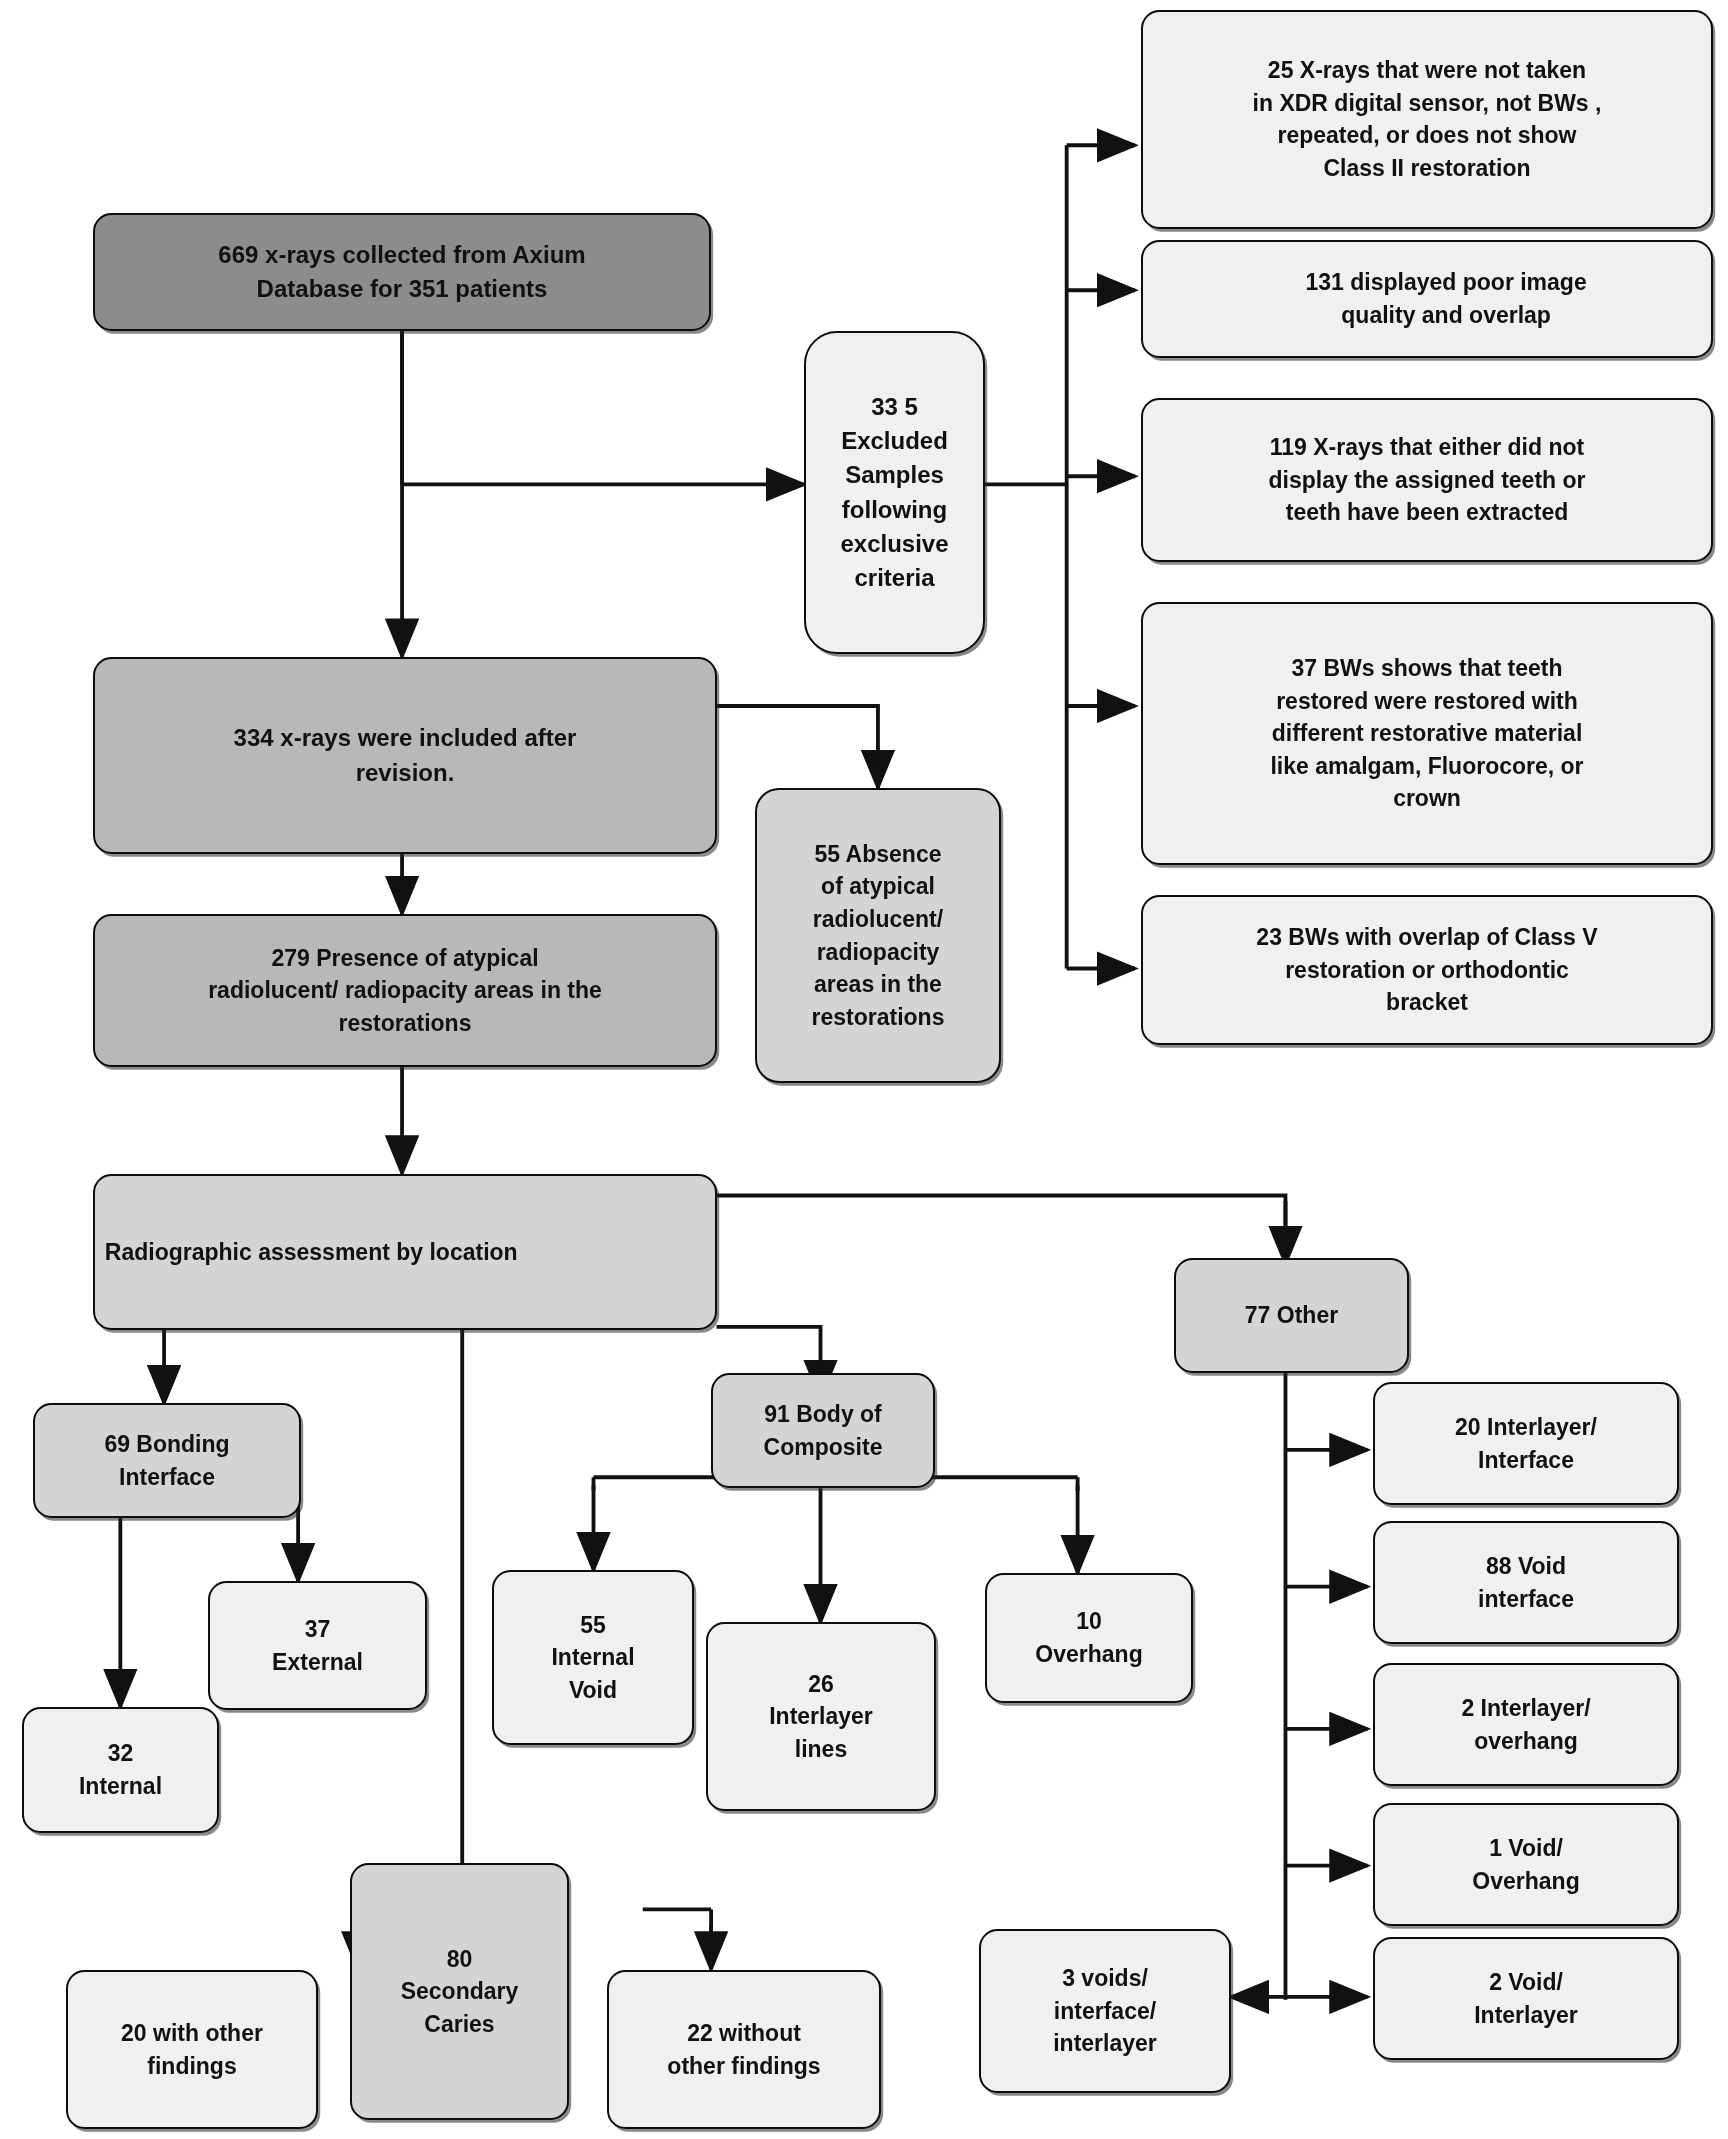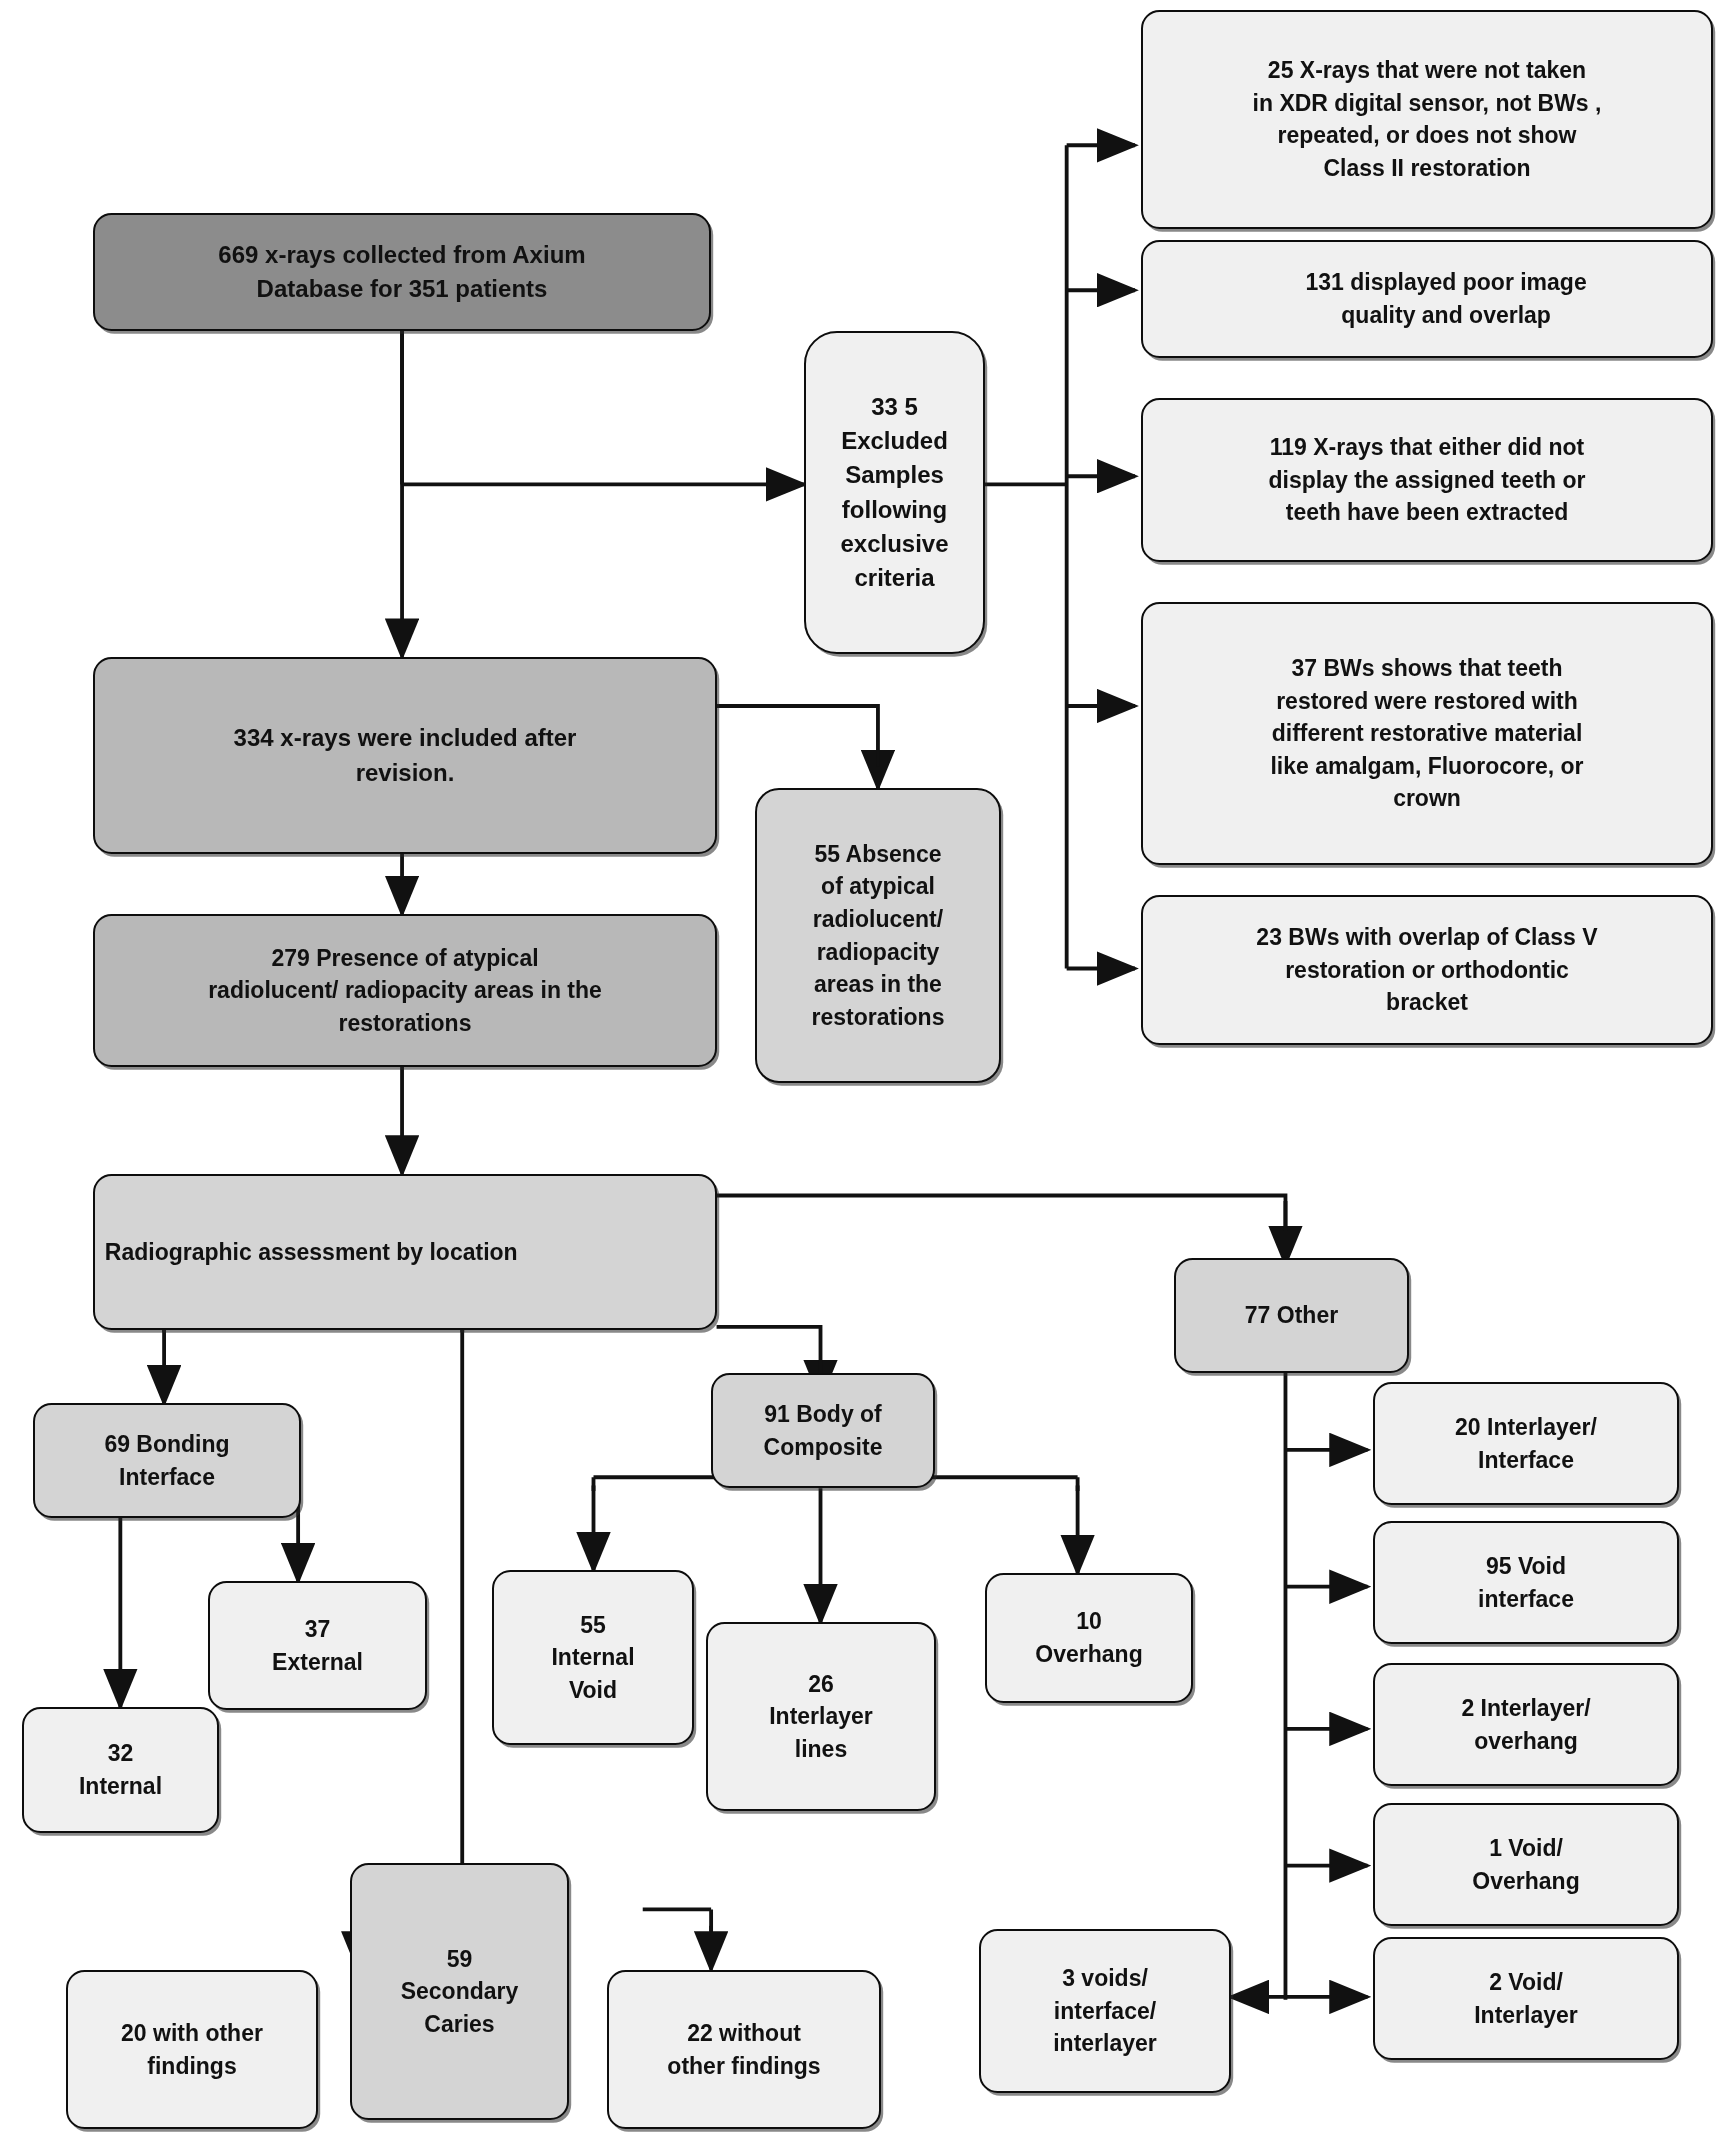--- a/index.html
+++ b/index.html
@@ -258,21 +258,21 @@
   <div class="node light-mid fs-md" style="left:1174px; top:1258px; width:235px; height:115px;">
     <span>77 Other</span>
   </div>
 
   <div class="node fs-md" style="left:1373px; top:1382px; width:306px; height:123px;">
     <span>20 Interlayer/
 Interface</span>
   </div>
 
   <div class="node fs-md" style="left:1373px; top:1521px; width:306px; height:123px;">
-    <span>95 Void
+    <span>88 Void
 interface</span>
   </div>
 
   <div class="node fs-md" style="left:1373px; top:1663px; width:306px; height:123px;">
     <span>2 Interlayer/
 overhang</span>
   </div>
 
   <div class="node fs-md" style="left:1373px; top:1803px; width:306px; height:123px;">
     <span>1 Void/
@@ -284,21 +284,21 @@
 Interlayer</span>
   </div>
 
   <div class="node fs-md" style="left:979px; top:1929px; width:252px; height:164px;">
     <span>3 voids/
 interface/
 interlayer</span>
   </div>
 
   <div class="node light-mid fs-md" style="left:350px; top:1863px; width:219px; height:257px;">
-    <span>59
+    <span>80
 Secondary
 Caries</span>
   </div>
 
   <div class="node fs-md" style="left:66px; top:1970px; width:252px; height:159px;">
     <span>20 with other
 findings</span>
   </div>
 
   <div class="node fs-md" style="left:607px; top:1970px; width:274px; height:159px;">

